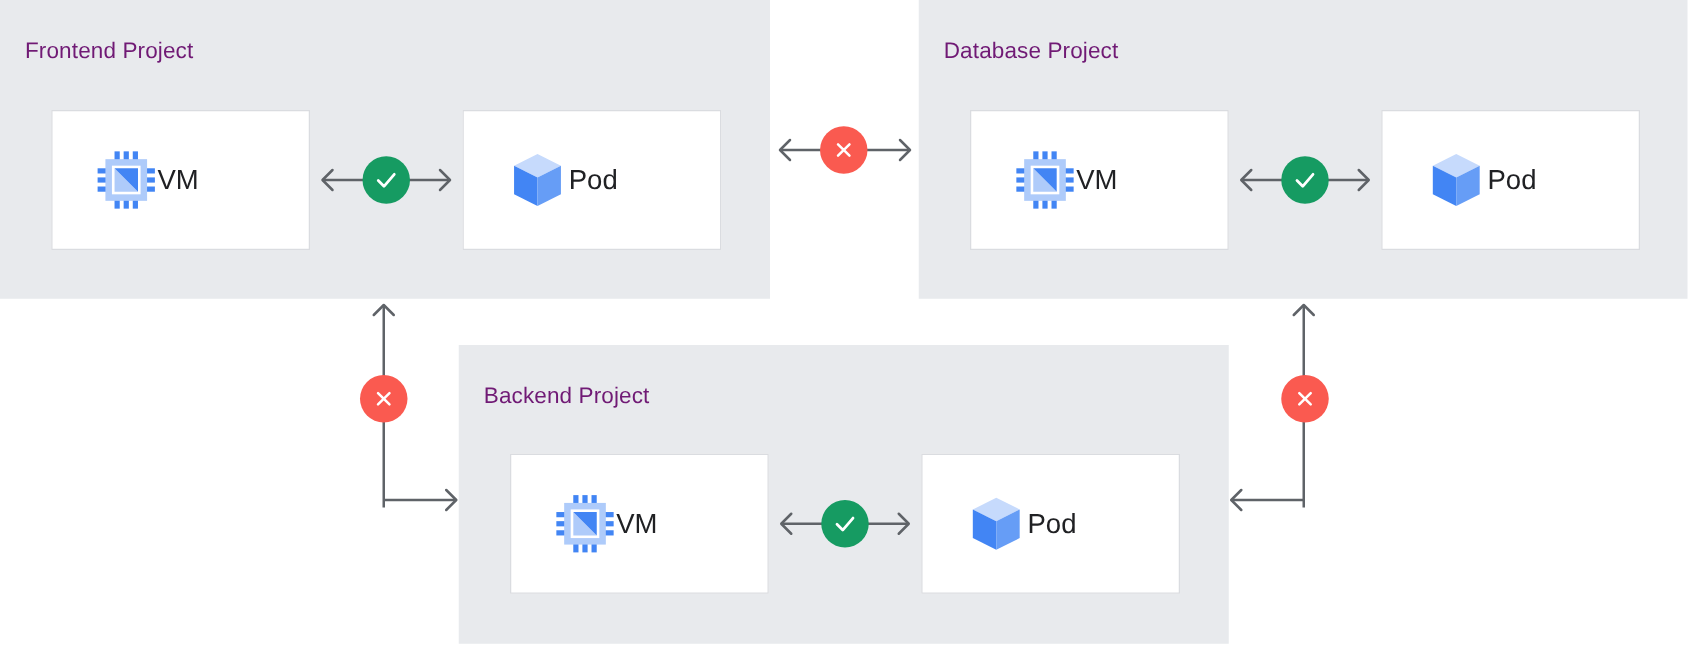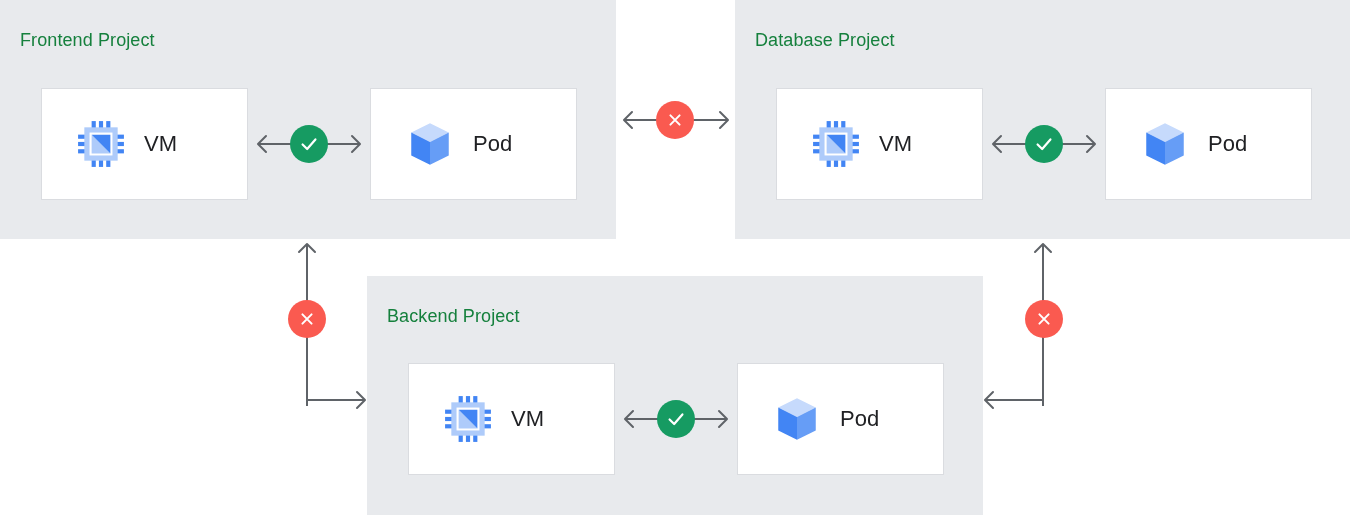--- a/index.html
+++ b/index.html
@@ -1,26 +1,26 @@
 <!DOCTYPE html>
 <html><head>
 <meta charset="utf-8">
 <style>
   html,body{margin:0;padding:0;background:#ffffff;}
   body{width:1350px;height:520px;position:relative;overflow:hidden;
        font-family:"Liberation Sans","DejaVu Sans",sans-serif;}
   #stage{position:absolute;left:0;top:0;width:1350px;height:520px;}
 
   .panel{position:absolute;background:#e8eaed;}
-  .panel-title{position:absolute;font-size:18px;color:#15803d;
+  .panel-title{position:absolute;font-size:18px;color:#701a75;
                letter-spacing:.1px;white-space:nowrap;text-align:center;}
 
   .node-card{position:absolute;background:#ffffff;border:1px solid #dadce0;
              box-sizing:border-box;display:flex;align-items:center;}
-  .node-inner{display:flex;align-items:center;gap:18px;padding-left:34px;}
+  .node-inner{display:flex;align-items:center;padding-left:34px;}
   .node-label{font-size:22px;color:#202124;white-space:nowrap;}
   .node-icon{width:50px;height:50px;flex:0 0 50px;display:block;}
 
   .conn{position:absolute;}
   .badge{position:absolute;border-radius:50%;display:flex;
          align-items:center;justify-content:center;}
   .badge svg{display:block;}
   .badge-ok{background:#169b62;}
   .badge-bad{background:#fa5a50;}
 </style>

